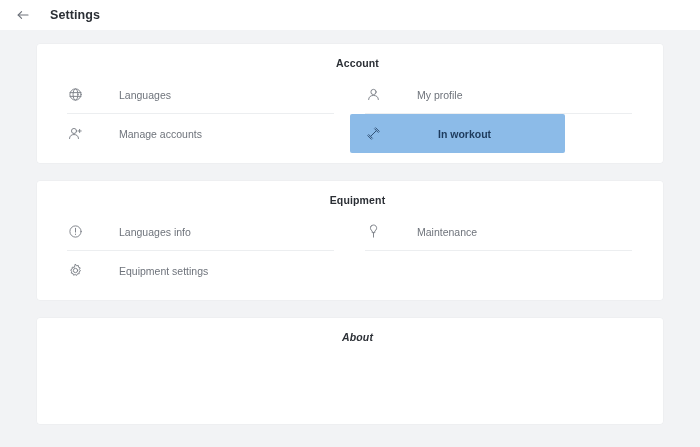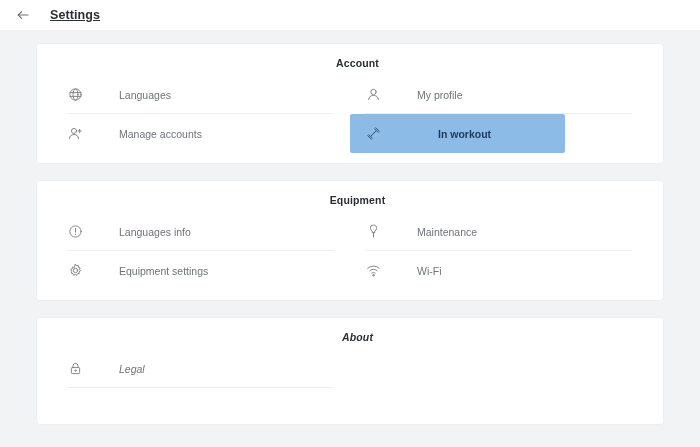--- a/index.html
+++ b/index.html
@@ -42,21 +42,20 @@
     cursor: pointer;
     flex: 0 0 auto;
   }
   .back-icon svg { display: block; }
   .page-title {
     margin-left: 18px;
     font-size: 12.5px;
     font-weight: bold;
     color: #2b2f35;
     letter-spacing: 0.1px;
-    text-decoration: underline;
   }
 
   
   .content {
     flex: 1 1 auto;
     padding: 14px 37px 0 37px;
     box-sizing: border-box;
     overflow: hidden;
   }
 
@@ -235,47 +234,26 @@
         <div class="row">
           <span class="row-icon">
             <svg width="15" height="15" viewBox="0 0 16 16" fill="none" stroke="#7b7f86" stroke-width="1" stroke-linecap="round" stroke-linejoin="round">
               <circle cx="8" cy="8" r="2.3"></circle>
               <path d="M8 1.4 L9.1 3.0 L11 2.6 L11.2 4.5 L13 5.2 L12.1 6.9 L13.3 8.4 L11.8 9.5 L12.0 11.4 L10.1 11.5 L9.2 13.2 L7.6 12.3 L5.9 13.0 L5.3 11.2 L3.5 10.8 L3.9 8.9 L2.8 7.4 L4.4 6.4 L4.5 4.5 L6.4 4.6 Z"></path>
             </svg>
           </span>
           <span class="row-label">Equipment settings</span>
         </div>
 
-        <div class="row">
-          <span class="row-icon">
-            <svg width="15" height="15" viewBox="0 0 16 16" fill="none" stroke="#7b7f86" stroke-width="1" stroke-linecap="round">
-              <path d="M1.8 5.6 A9 9 0 0 1 14.2 5.6"></path>
-              <path d="M4.0 8.2 A6 6 0 0 1 12.0 8.2"></path>
-              <path d="M6.1 10.7 A3 3 0 0 1 9.9 10.7"></path>
-              <circle cx="8" cy="13.1" r="0.9"></circle>
-            </svg>
-          </span>
-          <span class="row-label">Wi-Fi</span>
-        </div>
       </div>
     </div>
 
     <div class="card" style="padding-bottom:36px;font-style:italic;">
       <div class="card-title">About</div>
       <div class="rows">
 
-        <div class="row divided">
-          <span class="row-icon">
-            <svg width="15" height="15" viewBox="0 0 16 16" fill="none" stroke="#7b7f86" stroke-width="1" stroke-linecap="round" stroke-linejoin="round">
-              <rect x="3.6" y="7.0" width="8.8" height="6.4" rx="1"></rect>
-              <path d="M5.4 7.0 V5.1 A2.6 2.6 0 0 1 10.6 5.1 V7.0"></path>
-              <circle cx="8" cy="10.2" r="0.75"></circle>
-            </svg>
-          </span>
-          <span class="row-label">Legal</span>
-        </div>
 
         <div class="row spacer"></div>
       </div>
     </div>
 
   </div>
 </div>
 
 </body></html>

